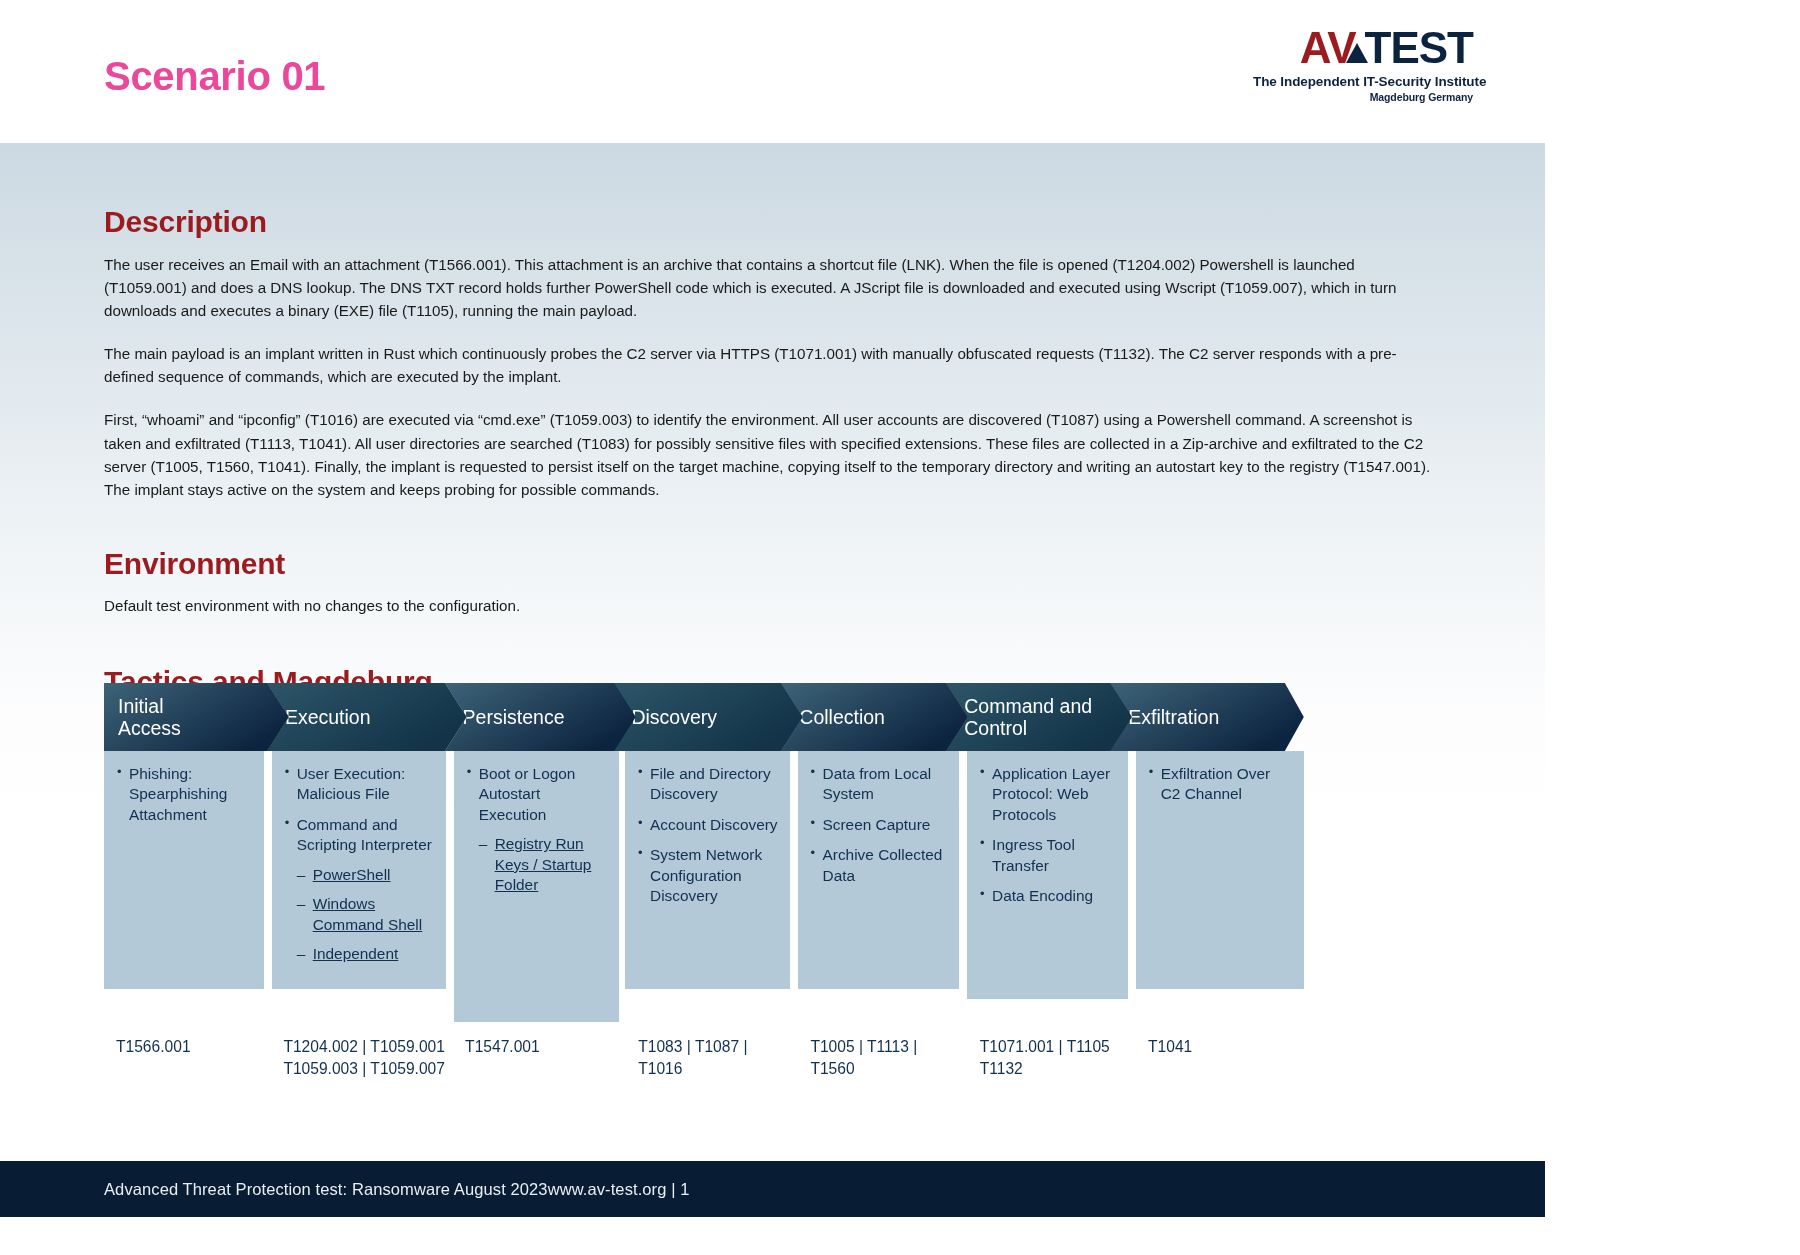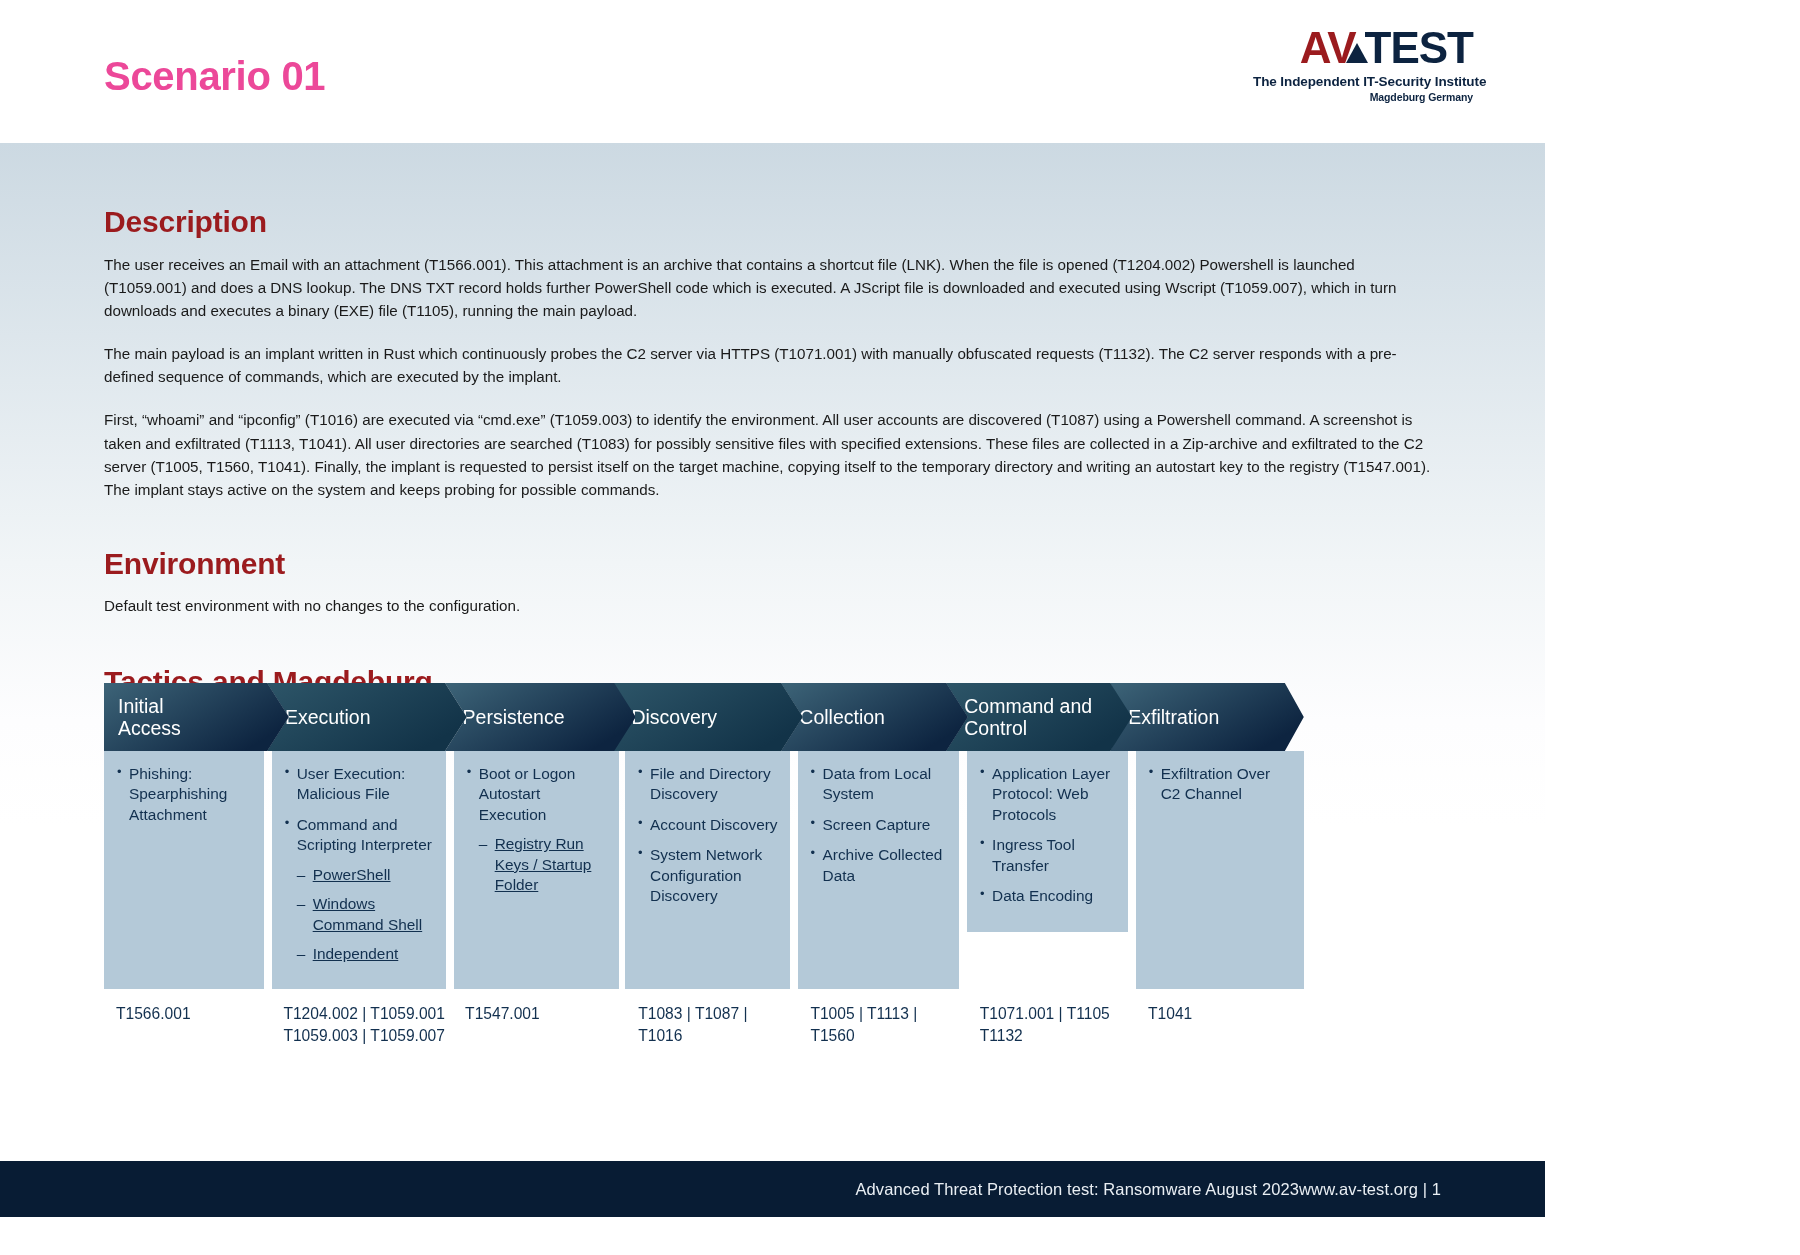--- a/index.html
+++ b/index.html
@@ -180,21 +180,21 @@
   
   .footer {
     position: absolute;
     left: 0;
     bottom: 38px;
     width: 1545px;
     height: 56px;
     background: #081c34;
     display: flex;
     align-items: center;
-    justify-content: flex-end;
+    justify-content: flex-start;
     padding: 0 104px;
   }
   .footer span {
     color: #e9eef3;
     font-size: 16.5px;
     letter-spacing: 0.1px;
   }
 </style>
 </head>
 <body>
@@ -351,42 +351,42 @@
         <div class="cell" style="width: 181px; margin-right: 8px; height: 238px;">
           <ul class="tlist">
             <li>User Execution: Malicious File</li>
             <li>Command and Scripting Interpreter<ul class="sublist">
                 <li>PowerShell</li>
                 <li>Windows Command Shell</li>
                 <li>Independent</li>
               </ul></li>
           </ul>
         </div>
-        <div class="cell" style="width: 172px; margin-right: 6px; height: 238px;">
+        <div class="cell" style="width: 172px; margin-right: 6px; height: 271px;">
           <ul class="tlist">
             <li>Boot or Logon Autostart Execution<ul class="sublist">
                 <li>Registry Run Keys / Startup Folder</li>
               </ul></li>
           </ul>
         </div>
         <div class="cell" style="width: 171px; margin-right: 8px; height: 238px;">
           <ul class="tlist">
             <li>File and Directory Discovery</li>
             <li>Account Discovery</li>
             <li>System Network Configuration Discovery</li>
           </ul>
         </div>
         <div class="cell" style="width: 168px; margin-right: 8px; height: 238px;">
           <ul class="tlist">
             <li>Data from Local System</li>
             <li>Screen Capture</li>
             <li>Archive Collected Data</li>
           </ul>
         </div>
-        <div class="cell" style="width: 167px; margin-right: 8px; height: 181px;">
+        <div class="cell" style="width: 167px; margin-right: 8px; height: 248px;">
           <ul class="tlist">
             <li>Application Layer Protocol: Web Protocols</li>
             <li>Ingress Tool Transfer</li>
             <li>Data Encoding</li>
           </ul>
         </div>
         <div class="cell" style="width: 175px; margin-right: 0px; height: 238px;">
           <ul class="tlist">
             <li>Exfiltration Over C2 Channel</li>
           </ul>

